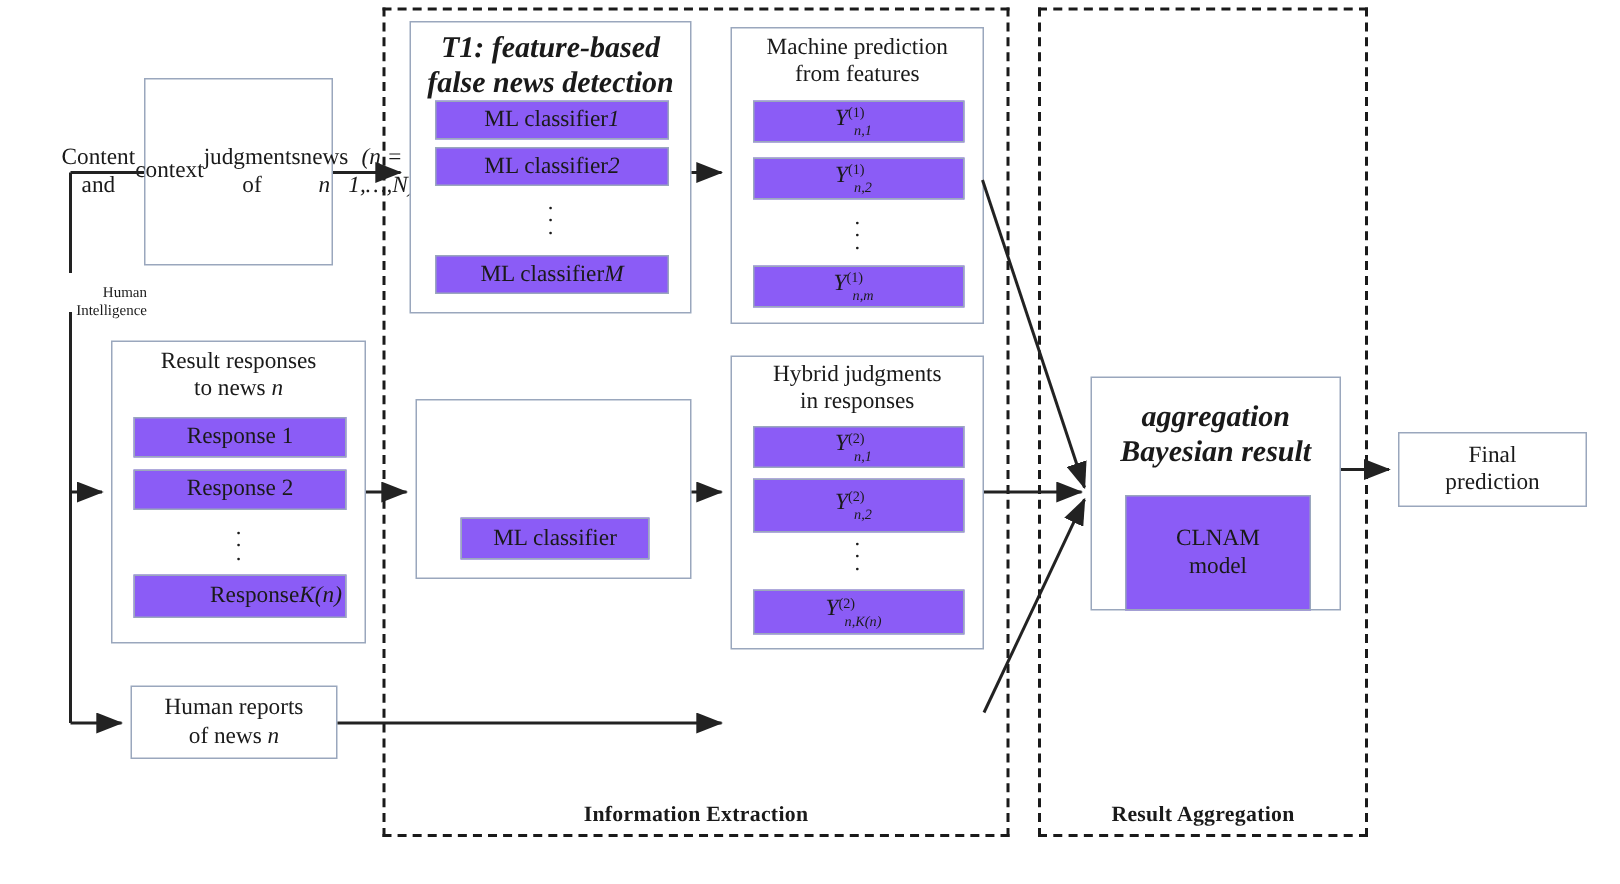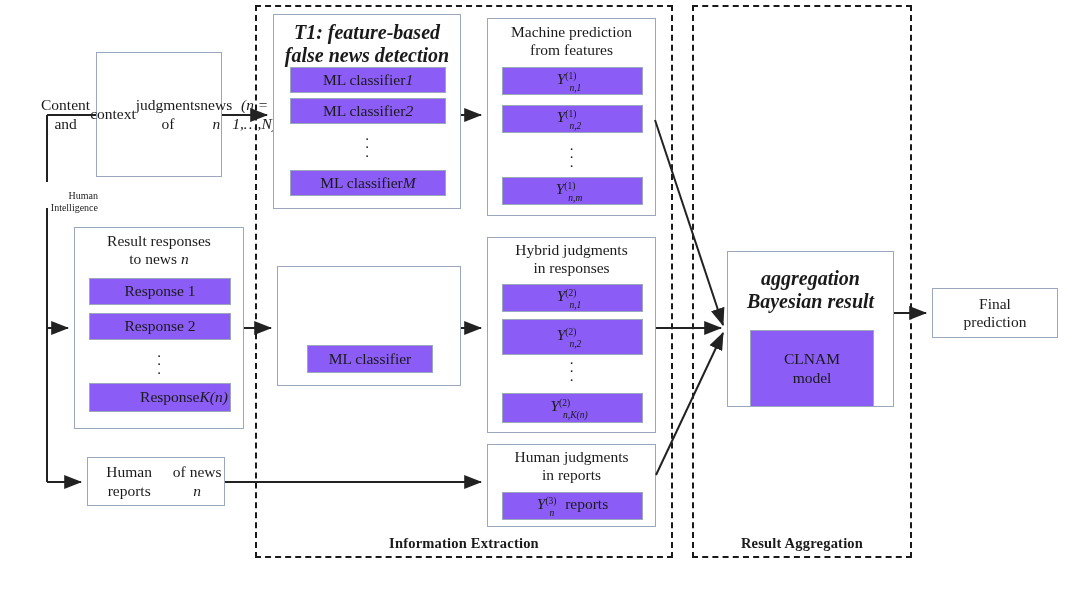--- a/index.html
+++ b/index.html
@@ -211,36 +211,27 @@
     <div class="vdots" style="top:117px;">
       <span>.</span>
         <span>.</span>
         <span>.</span>
     </div>
     <div class="inner-box" style="left:14px; top:155px; width:141px; height:30px;">
       <span class="mj"><i>Y</i><sup class="sp">(2)</sup><sub class="sb">n,K(n)</sub></span>
     </div>
   </div>
 
-  <div class="box" style="left:87px; top:457px; width:138px; height:49px; ">
+  <div class="box" style="left:87px; top:457px; width:138px; height:49px; flex-direction:column;">
     <div>Human reports</div>
     <div>
       <span>of news </span><span class="ital">n</span>
     </div>
   </div>
 
-  <div class="box outer" style="left:487px; top:444px; width:169px; height:83px;">
-    <div class="panel-title" style="top:3px;">
-      <div>Human judgments</div>
-      <div>in reports</div>
-    </div>
-    <div class="inner-box" style="left:14px; top:47px; width:141px; height:28px;">
-      <span class="mj"><i>Y</i><sup class="sp">(3)</sup><sub class="sb">n</sub><span> reports</span></span>
-    </div>
-  </div>
 
   <div class="box outer" style="left:727px; top:251px; width:167px; height:156px;">
     <div class="panel-title bold" style="top:15px;">
       <div>aggregation</div>
       <div>Bayesian result</div>
     </div>
     <div class="inner-box" style="left:22px; top:58px; width:124px; height:77px; flex-direction:column;margin-top:20px;">
       <div>CLNAM</div>
       <div>model</div>
     </div>

